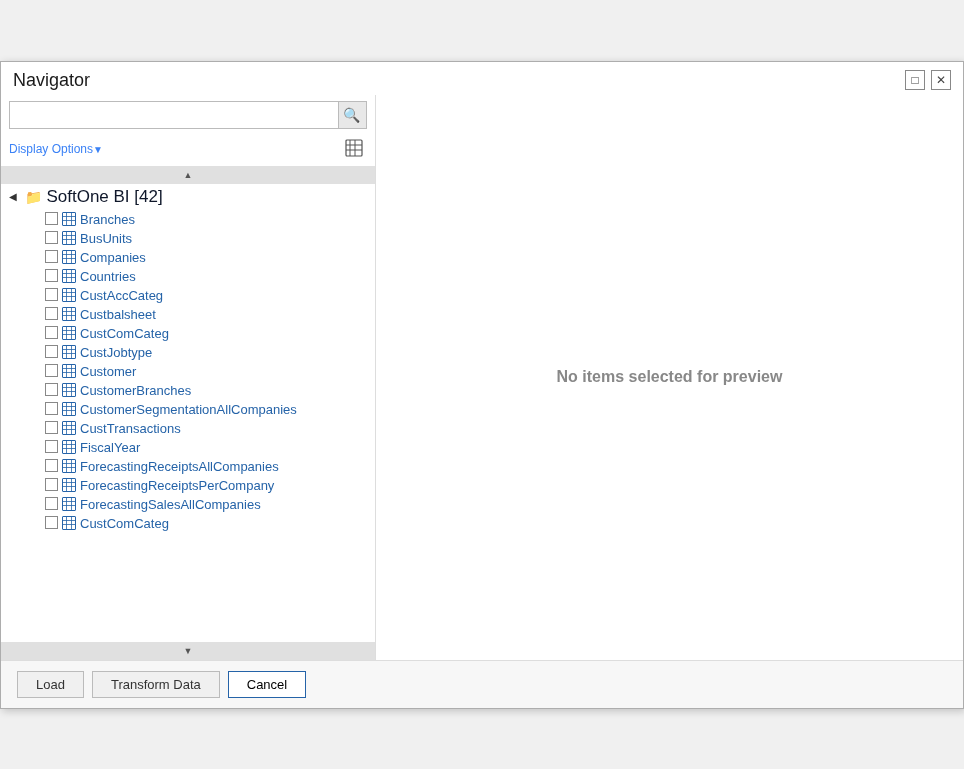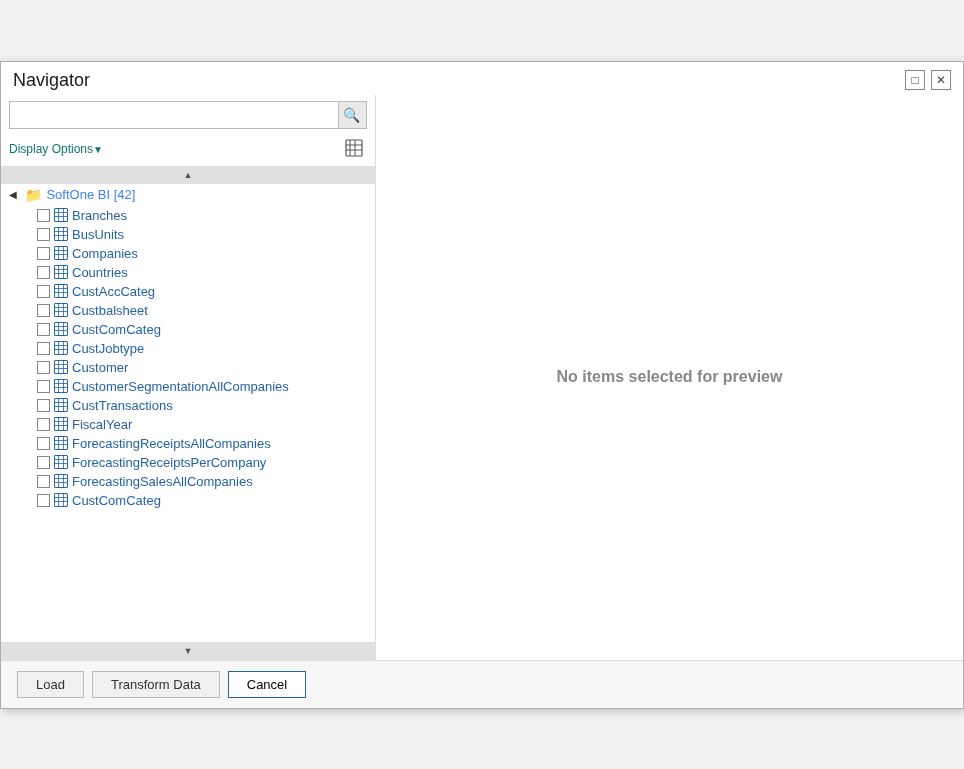--- a/index.html
+++ b/index.html
@@ -97,21 +97,21 @@
       justify-content: space-between;
       padding: 4px 8px 4px 8px;
     }
     .display-options-btn {
       display: flex;
       align-items: center;
       background: none;
       border: none;
       cursor: pointer;
       font-size: 12px;
-      color: #0f766e;
+      color: #3b82f6;
     }
     .view-icon-btn {
       background: none;
       border: none;
       cursor: pointer;
       font-size: 14px;
       color: #555;
       padding: 2px 4px;
     }
     .tree-container {
@@ -126,25 +126,26 @@
     .tree-root-item {
       display: flex;
       align-items: center;
       gap: 4px;
       padding: 3px 8px;
       cursor: pointer;
       user-select: none;
     }
     .tree-item {
       display: flex;
-      align-items: center;
+      align-items: flex-start;
       gap: 4px;
-      padding: 2px 8px 2px 36px;
+      padding: 2px 8px 2px 12px;
       cursor: pointer;
       user-select: none;
+      margin-left: 32px;
     }
     .expand-icon {
       font-size: 10px;
       color: #333;
       width: 12px;
     }
     .folder-icon {
       font-size: 14px;
       color: #d4a820;
     }
@@ -161,22 +162,22 @@
       height: 13px;
       border: 1px solid #888;
       background: #fff;
       flex-shrink: 0;
     }
     .item-label {
       color: #2563a8;
       font-size: 13px;
     }
     .root-label {
-      color: #3b82f6;
-      font-size: 13px;
+      color: #0f172a;
+      font-size: 17px;
     }
     .right-panel {
       flex: 1;
       display: flex;
       align-items: center;
       justify-content: center;
       background: #fff;
     }
     .no-items-text {
       color: #888;
@@ -407,20 +408,33 @@
                 <div class="checkbox"></div>
                 <span class="table-icon">
                   <svg viewBox="0 0 14 14" fill="none">
     <rect x="0.5" y="0.5" width="13" height="13" rx="0.5" stroke="#2563a8" stroke-width="1" fill="none"></rect>
     <line x1="0.5" y1="4.5" x2="13.5" y2="4.5" stroke="#2563a8" stroke-width="0.8"></line>
     <line x1="0.5" y1="8.5" x2="13.5" y2="8.5" stroke="#2563a8" stroke-width="0.8"></line>
     <line x1="4.5" y1="0.5" x2="4.5" y2="13.5" stroke="#2563a8" stroke-width="0.8"></line>
     <line x1="9.5" y1="0.5" x2="9.5" y2="13.5" stroke="#2563a8" stroke-width="0.8"></line>
   </svg>
                 </span>
+                <span class="item-label">CustomerBranches</span>
+              </div>
+              <div class="tree-item">
+                <div class="checkbox"></div>
+                <span class="table-icon">
+                  <svg viewBox="0 0 14 14" fill="none">
+    <rect x="0.5" y="0.5" width="13" height="13" rx="0.5" stroke="#2563a8" stroke-width="1" fill="none"></rect>
+    <line x1="0.5" y1="4.5" x2="13.5" y2="4.5" stroke="#2563a8" stroke-width="0.8"></line>
+    <line x1="0.5" y1="8.5" x2="13.5" y2="8.5" stroke="#2563a8" stroke-width="0.8"></line>
+    <line x1="4.5" y1="0.5" x2="4.5" y2="13.5" stroke="#2563a8" stroke-width="0.8"></line>
+    <line x1="9.5" y1="0.5" x2="9.5" y2="13.5" stroke="#2563a8" stroke-width="0.8"></line>
+  </svg>
+                </span>
                 <span class="item-label">CustomerSegmentationAllCompanies</span>
               </div>
               <div class="tree-item">
                 <div class="checkbox"></div>
                 <span class="table-icon">
                   <svg viewBox="0 0 14 14" fill="none">
     <rect x="0.5" y="0.5" width="13" height="13" rx="0.5" stroke="#2563a8" stroke-width="1" fill="none"></rect>
     <line x1="0.5" y1="4.5" x2="13.5" y2="4.5" stroke="#2563a8" stroke-width="0.8"></line>
     <line x1="0.5" y1="8.5" x2="13.5" y2="8.5" stroke="#2563a8" stroke-width="0.8"></line>
     <line x1="4.5" y1="0.5" x2="4.5" y2="13.5" stroke="#2563a8" stroke-width="0.8"></line>

